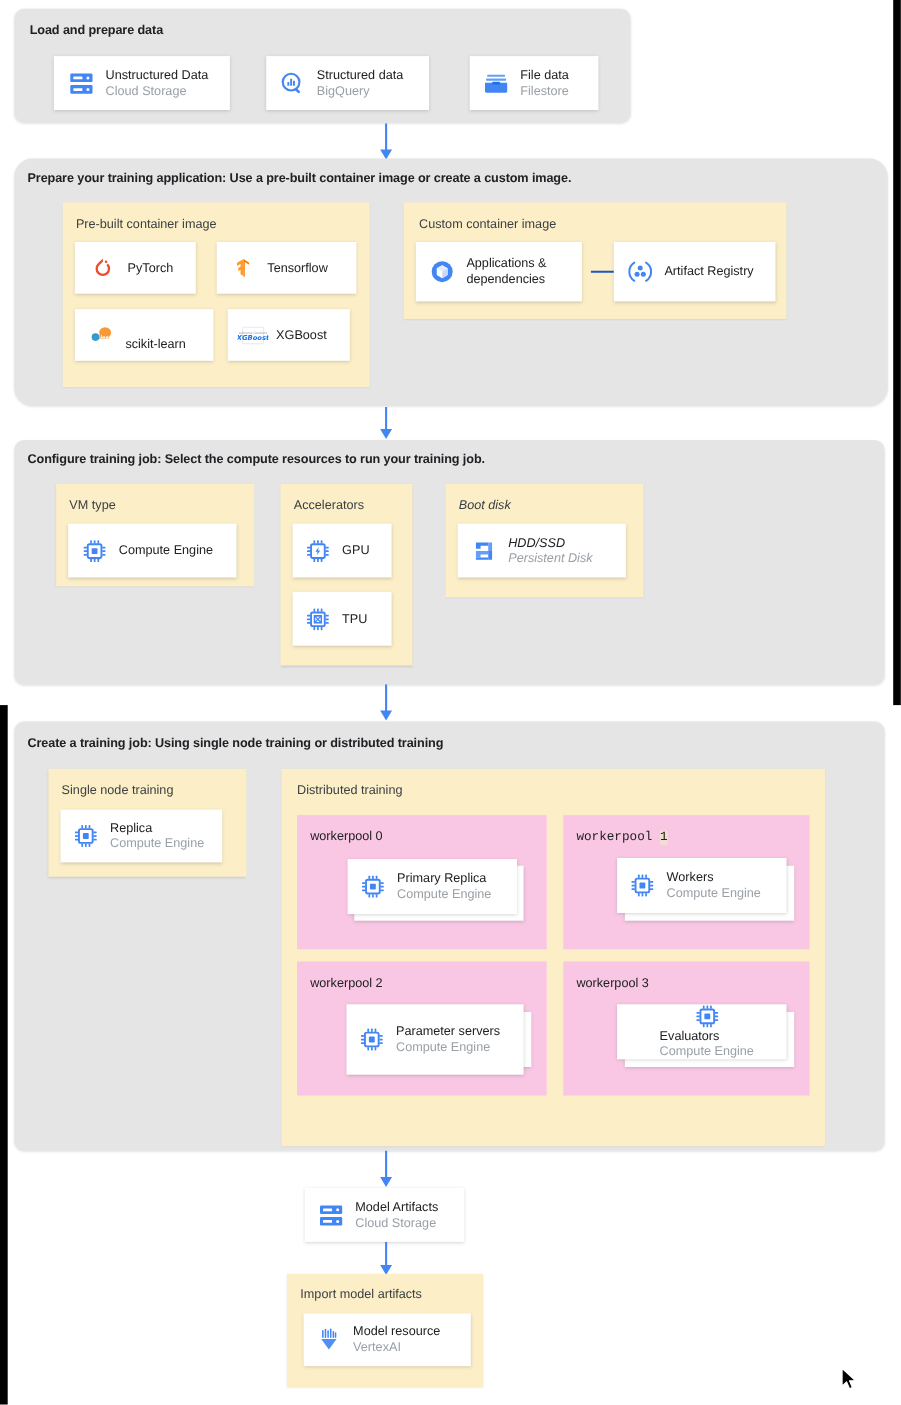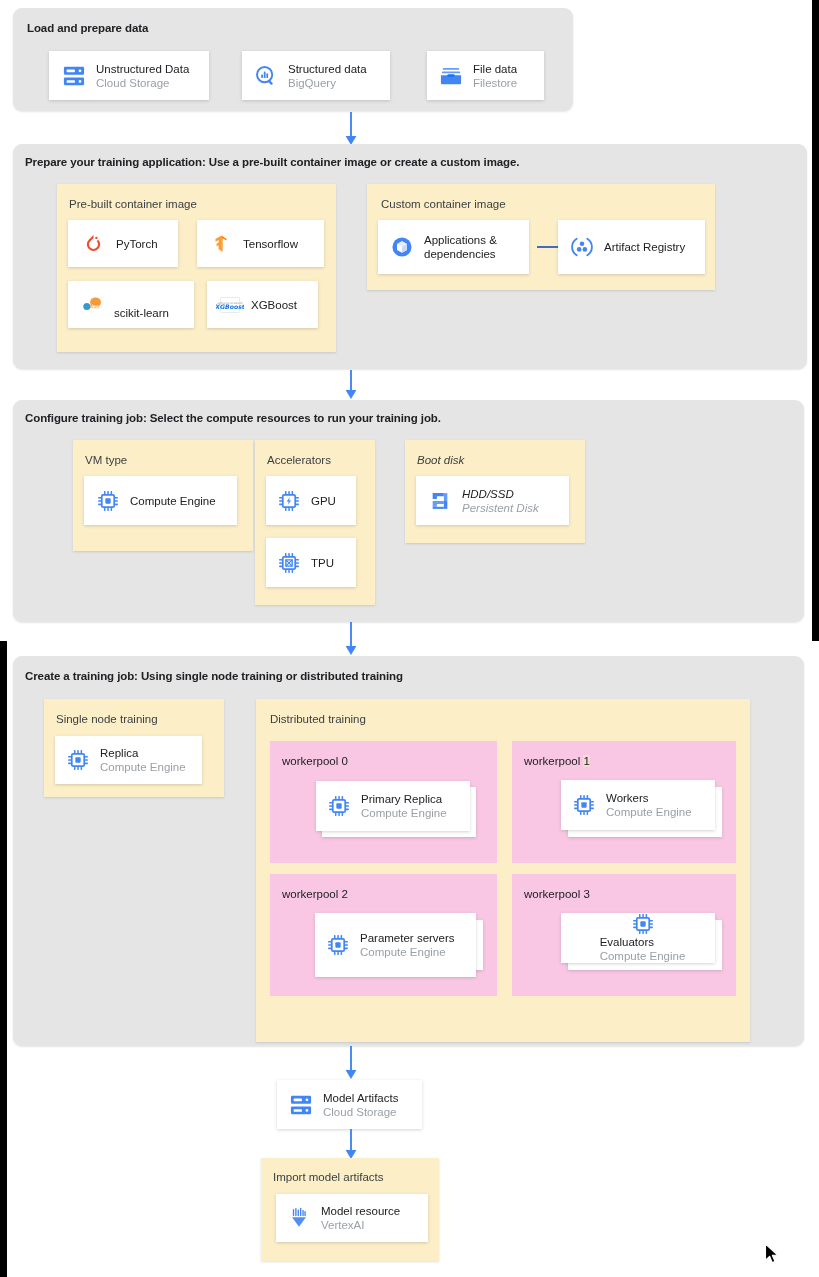--- a/index.html
+++ b/index.html
@@ -257,21 +257,21 @@
         <span class="t2">Filestore</span>
       </span>
     </div>
   </div>
 
   <svg class="arrow" style="left:341px; top:112px;" width="20" height="34" viewBox="0 0 20 34">
     <line x1="10" y1="0" x2="10" y2="26" stroke="#4285f4" stroke-width="1.9"></line>
     <path d="M10 33 L4.6 24 L15.4 24 Z" fill="#4285f4"></path>
   </svg>
 
-  <div class="stage" style="left:13px; top:144px; width:794px; height:225px;">
+  <div class="stage" style="left:13px; top:144px; width:794px; height:225px;border-radius:17px;">
     <div class="stage-title" style="position:absolute;left:12px;top:12px;">Prepare your training application: Use a pre-built container image or create a custom image.</div>
 
     <div class="group" style="left:44px; top:40px; width:279px; height:168px;">
       <div class="group-title" style="left:12px;top:14px;">Pre-built container image</div>
 
       <div class="card" style="left:11px; top:36px; width:110px; height:47px;">
         <span class="ico" style="width:26px;margin-left:12px;">
           <svg width="21" height="21" viewBox="0 0 24 24">
               <use href="#g-pytorch"></use>
             </svg>
@@ -349,21 +349,21 @@
   </div>
 
   <svg class="arrow" style="left:341px; top:370px;" width="20" height="30" viewBox="0 0 20 30">
     <line x1="10" y1="0" x2="10" y2="22" stroke="#4285f4" stroke-width="1.9"></line>
     <path d="M10 29 L4.6 20 L15.4 20 Z" fill="#4285f4"></path>
   </svg>
 
   <div class="stage" style="left:13px; top:400px; width:791px; height:222px;">
     <div class="stage-title" style="position:absolute;left:12px;top:12px;">Configure training job: Select the compute resources to run your training job.</div>
 
-    <div class="group" style="left:60px; top:40px; width:180px; height:111px;">
+    <div class="group" style="left:38px; top:40px; width:180px; height:93px;">
       <div class="group-title" style="left:12px;top:14px;">VM type</div>
       <div class="card" style="left:11px; top:36px; width:153px; height:49px;">
         <span class="ico" style="width:26px;margin-left:11px;">
           <svg width="22" height="22" viewBox="0 0 24 24">
               <use href="#g-chip"></use>
             </svg>
         </span>
         <span class="txt" style="margin-left:9px;">
           <span class="t1">Compute Engine</span>
         </span>
@@ -448,21 +448,21 @@
               </svg>
           </span>
           <span class="txt" style="margin-left:9px;">
             <span class="t1">Primary Replica</span>
             <span class="t2">Compute Engine</span>
           </span>
         </div>
       </div>
 
       <div class="pool" style="left:256px; top:42px; width:224px; height:122px;">
-        <div class="pool-title" style="left:12px;top:14px;">
+        <div class="pool-title" style="left:12px;top:14px;font-family:Liberation Mono, monospace;">
           <span>workerpool </span><span class="sel">1</span>
         </div>
         <div class="card-shadowcard" style="left:56px; top:46px; width:154px; height:50px;"></div>
         <div class="card" style="left:49px; top:39px; width:154px; height:50px;">
           <span class="ico" style="width:26px;margin-left:10px;">
             <svg width="22" height="22" viewBox="0 0 24 24">
                 <use href="#g-chip"></use>
               </svg>
           </span>
           <span class="txt" style="margin-left:9px;">

